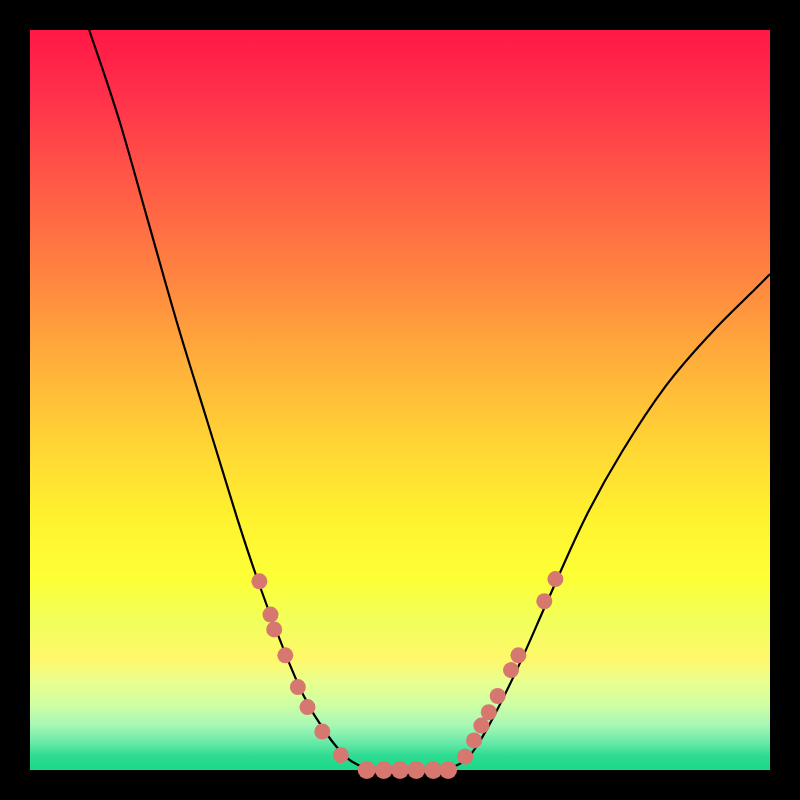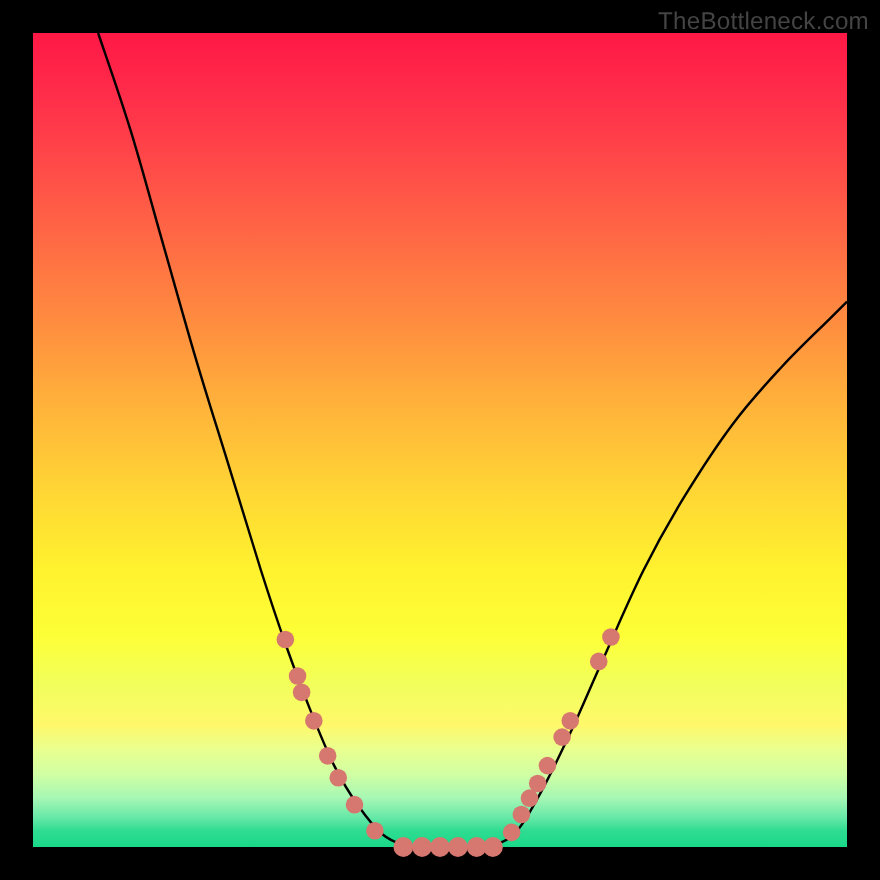--- a/index.html
+++ b/index.html
@@ -67,21 +67,20 @@
   .dot {
     fill: #d6786f;
     stroke: none;
   }
 </style>
 </head>
 <body>
 
 <div class="stage">
 
-  <div class="attribution">TheBottleneck.com</div>
 
   <div class="frame">
     <svg class="curve" viewBox="0 0 740 740">
       <path id="curve-path" class="curve-line" d="M 59.2 0 C 64.528 15.983999999999991, 78.14399999999999 54.16799999999996, 88.8 88.79999999999995 C 99.456 123.43199999999996, 107.744 155.10399999999998, 118.4 192.39999999999998 C 129.056 229.69599999999997, 137.344 260.036, 148 296 C 158.656 331.964, 166.944 357.56800000000004, 177.6 392.20000000000005 C 188.256 426.83200000000005, 197.876 459.096, 207.20000000000002 488.4 C 216.52400000000003 517.704, 221.40800000000002 532.356, 229.4 555 C 237.392 577.644, 243.60800000000003 594.22, 251.60000000000002 614.2 C 259.59200000000004 634.1800000000001, 265.808 650.016, 273.8 666 C 281.79200000000003 681.984, 288.008 691.678, 296 703 C 303.992 714.322, 310.20799999999997 722.24, 318.2 728.9 C 326.192 735.56, 336.40400000000005 738.002, 340.40000000000003 740 C 344.396 741.998, 327.08000000000004 740, 340.40000000000003 740 C 353.72 740, 401.08000000000004 740, 414.40000000000003 740 C 427.72 740, 410.40400000000005 741.998, 414.40000000000003 740 C 418.396 738.002, 428.60799999999995 736.8919999999999, 436.59999999999997 728.9 C 444.592 720.908, 449.476 712.25, 458.8 695.6 C 468.124 678.95, 477.744 659.044, 488.40000000000003 636.4 C 499.05600000000004 613.756, 506.012 596.4399999999999, 518 569.8 C 529.9879999999999 543.16, 541.68 515.04, 555 488.4 C 568.32 461.76, 577.348 445.776, 592 421.8 C 606.652 397.824, 620.4159999999999 376.512, 636.4 355.2 C 652.384 333.888, 664.816 320.716, 680.8000000000001 303.40000000000003 C 696.7840000000001 286.08400000000006, 714.544 269.656, 725.1999999999999 259 C 735.8559999999999 248.344, 737.336 246.864, 740 244.2" stroke="#000000"></path>
       <g id="dots-group">
           <circle cx="229.4" cy="551.3" r="8" class="dot" fill="#d6786f"></circle>
           <circle cx="240.5" cy="584.6" r="8" class="dot" fill="#d6786f"></circle>
           <circle cx="244.20000000000002" cy="599.4" r="8" class="dot" fill="#d6786f"></circle>
           <circle cx="255.29999999999998" cy="625.3" r="8" class="dot" fill="#d6786f"></circle>
           <circle cx="267.88" cy="657.12" r="8" class="dot" fill="#d6786f"></circle>

